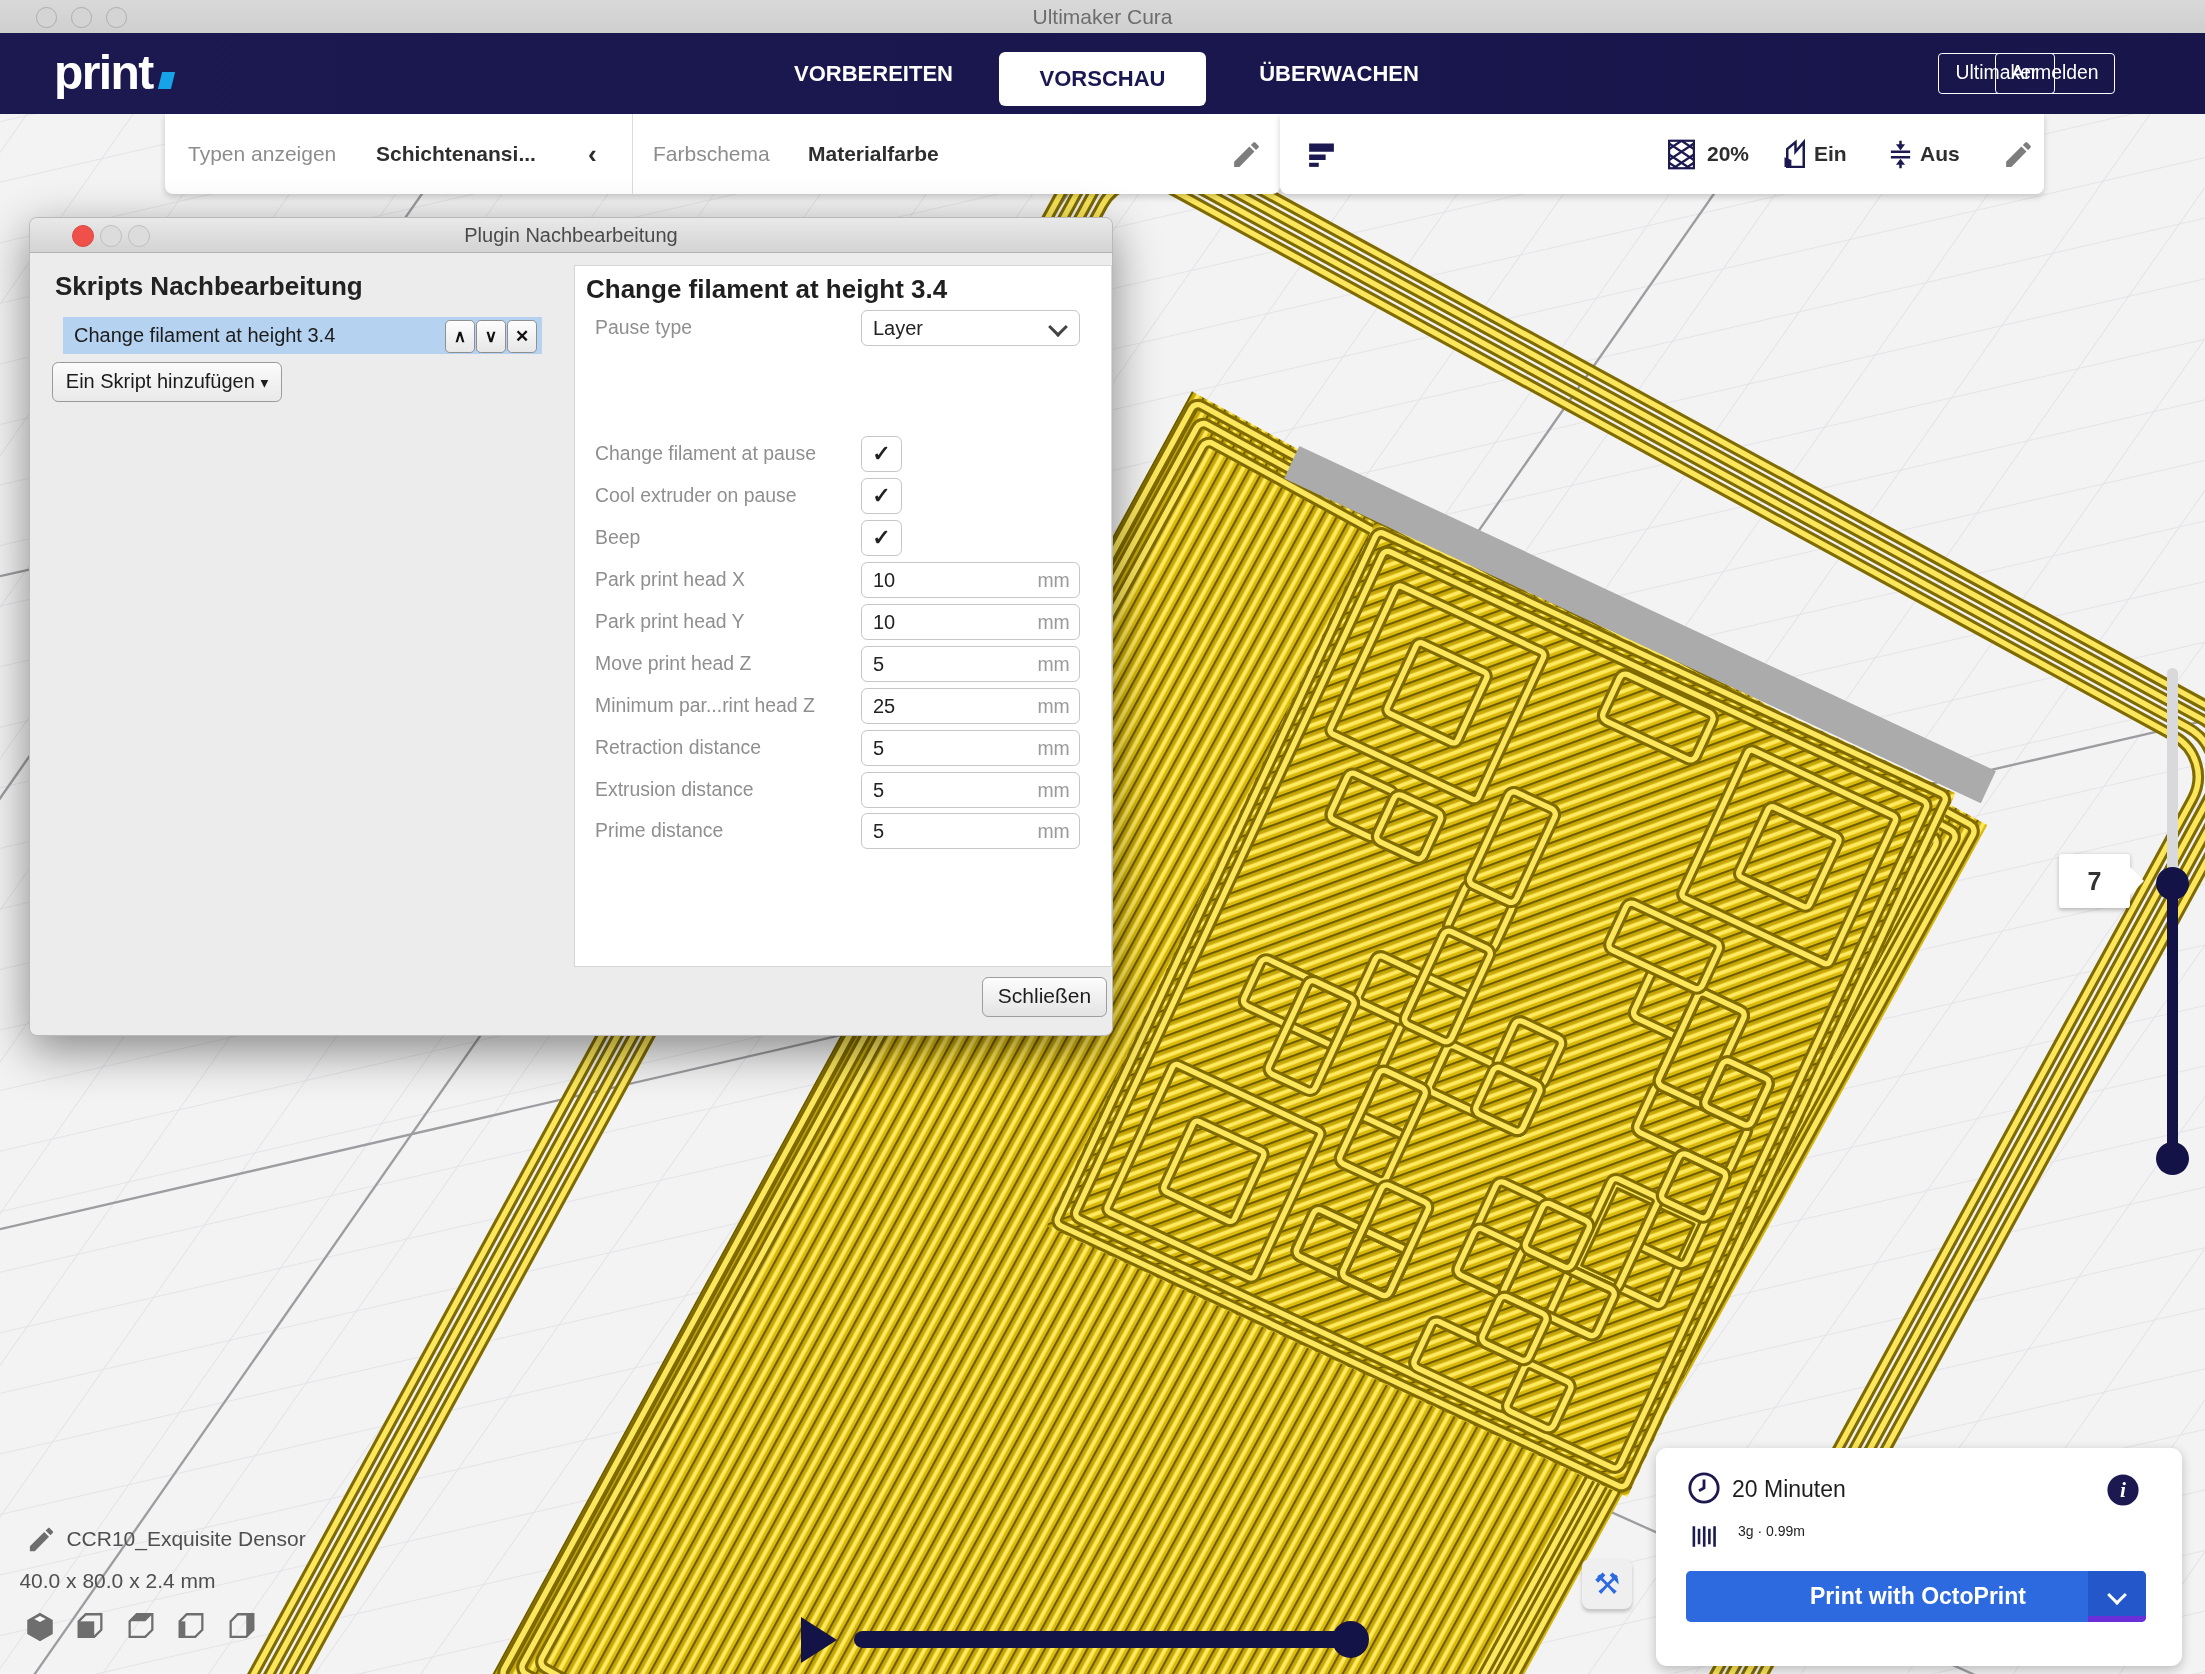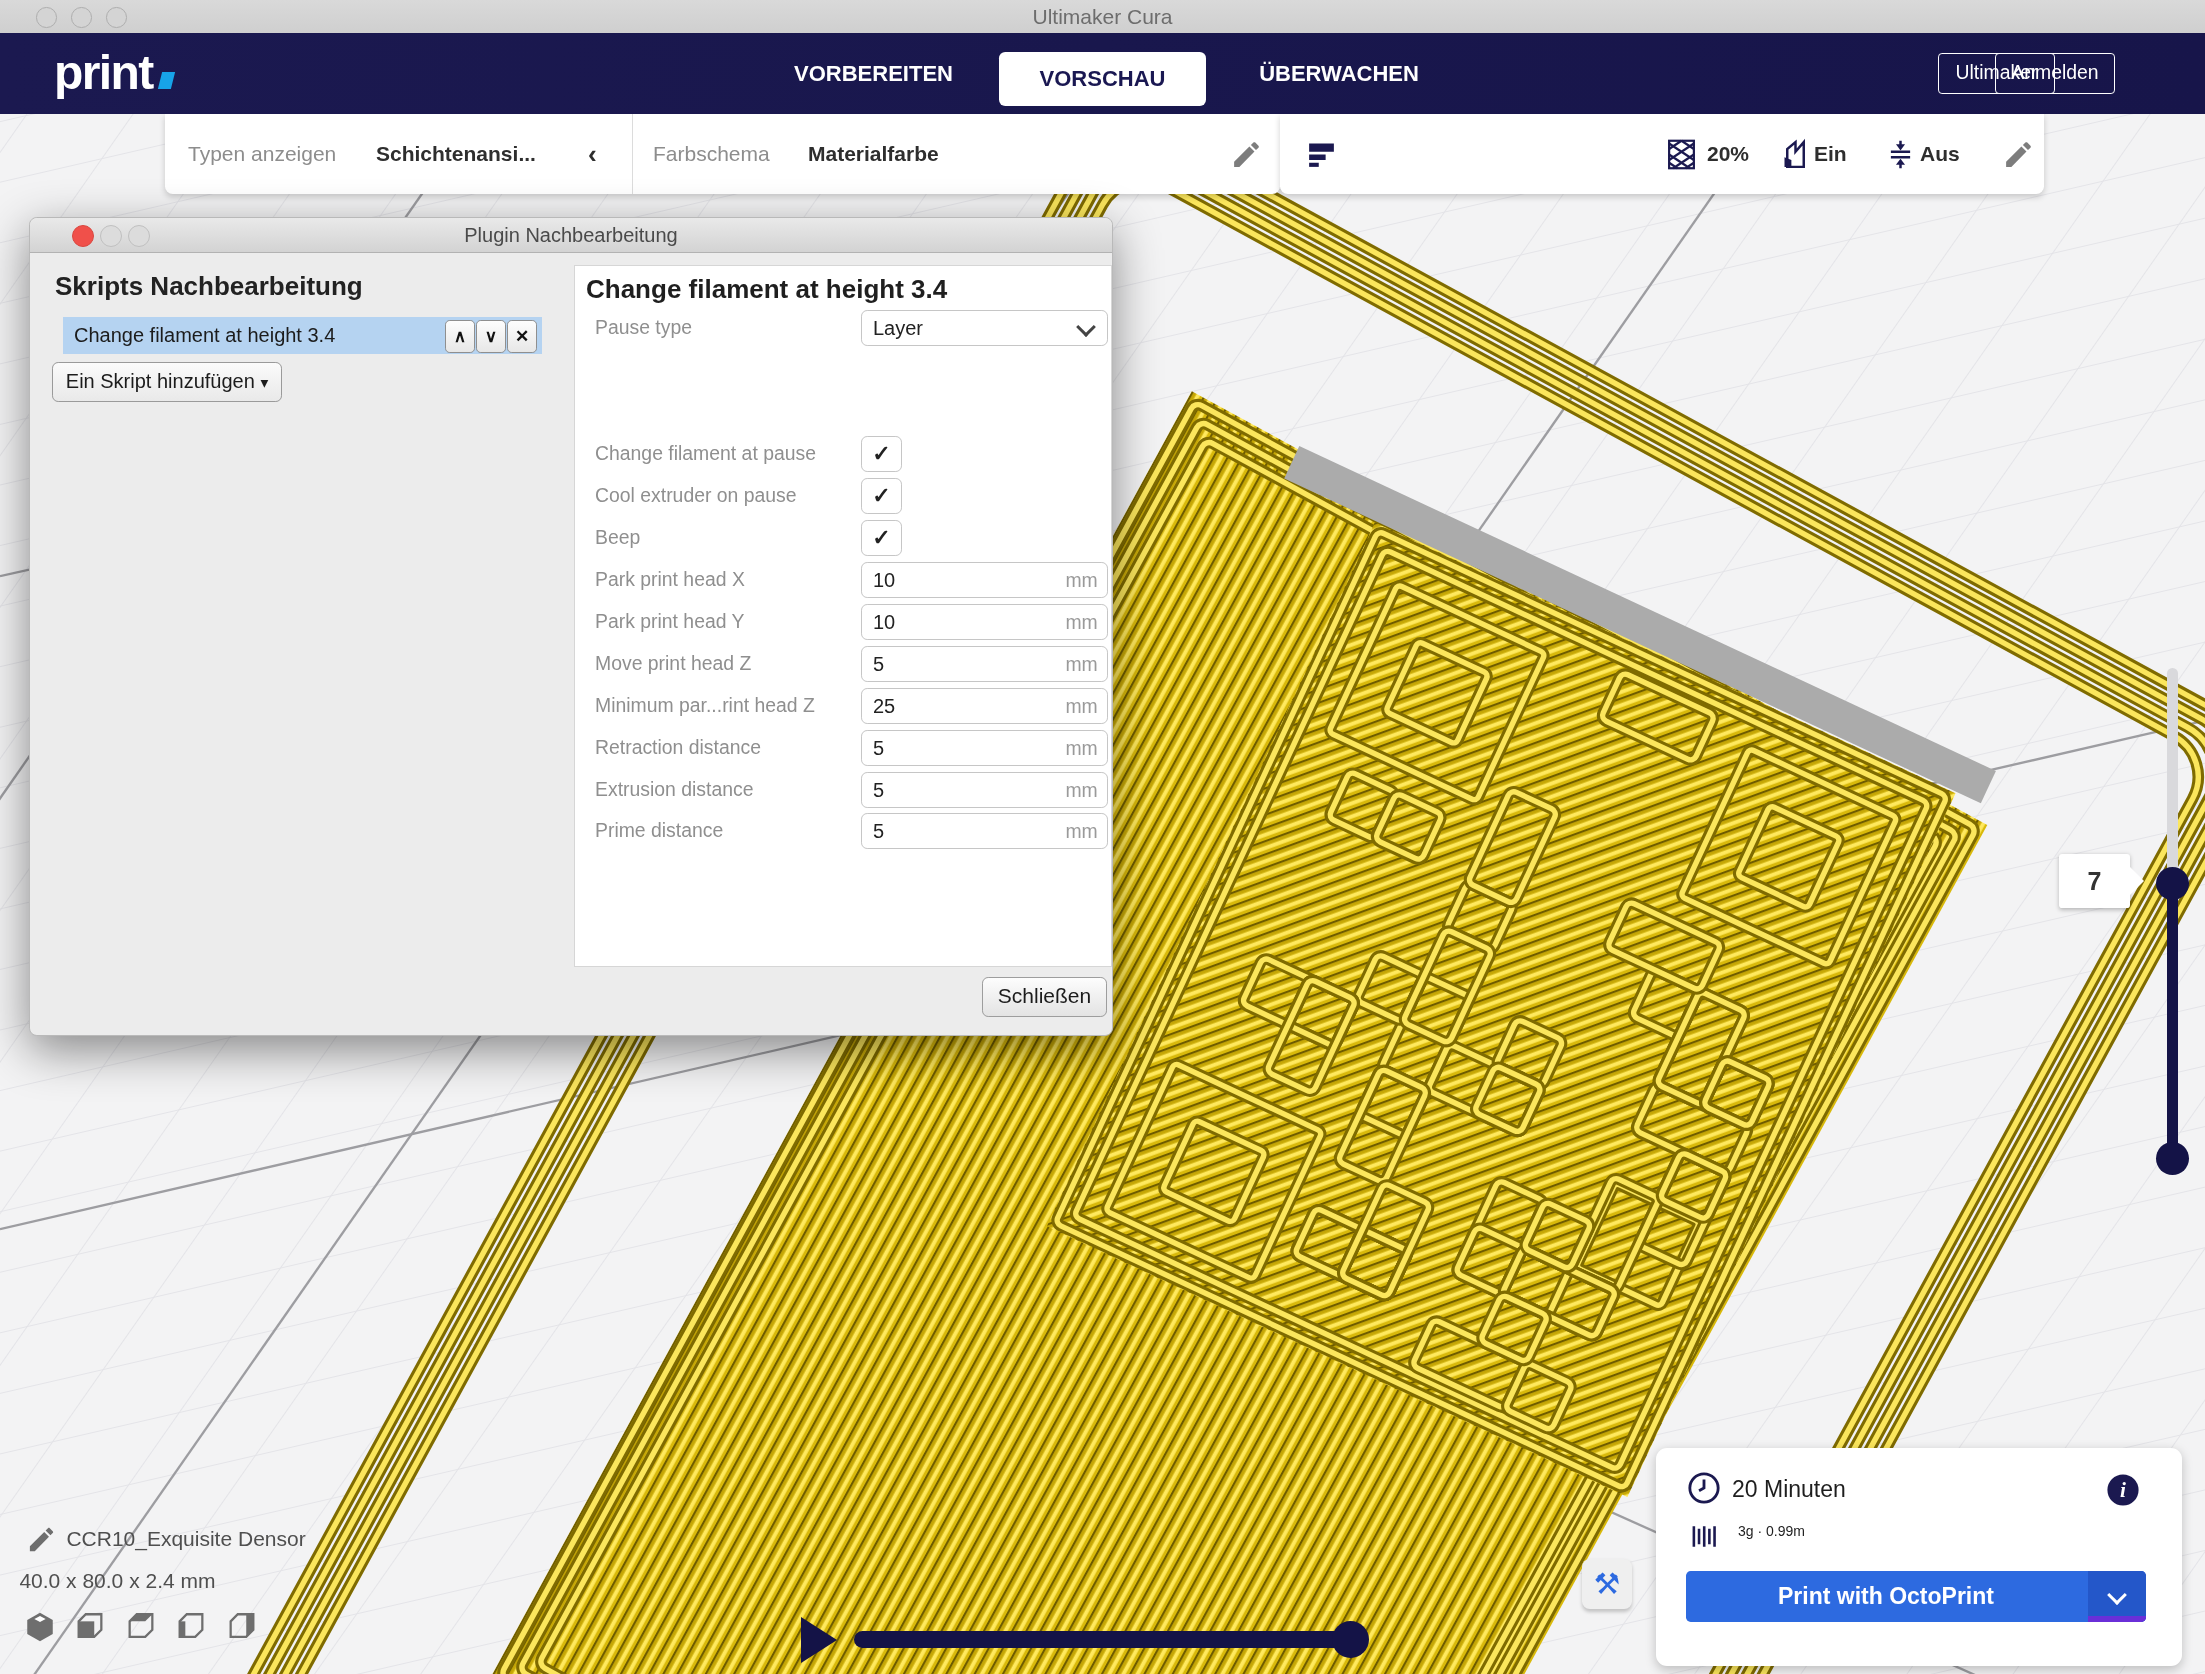--- a/index.html
+++ b/index.html
@@ -47,21 +47,21 @@
   #model-name{position:absolute;left:47px;top:9.3px;font-size:21px;color:#4f4f4f;white-space:nowrap;}
   #model-size{position:absolute;left:0px;top:51px;font-size:21px;color:#4f4f4f;white-space:nowrap;}
   .viewcube{position:absolute;top:92px;width:34px;height:34px;}
   
   #print-panel{left:1656px;top:1448px;width:526px;height:218px;background:#fff;border-radius:11px;z-index:25;
     box-shadow:0 3.1px 11px rgba(0,0,0,.22);}
   #pp-time{position:absolute;left:76px;top:28px;font-size:23px;color:#1e1e1e;}
   #pp-mat{position:absolute;left:82px;top:75px;font-size:14px;color:#1e1e1e;}
   #pp-btn{position:absolute;left:29.5px;top:123px;width:460px;height:51px;background:#2d6ae0;border-radius:4.7px;}
   #pp-btn-label{position:absolute;left:0;top:0;width:401px;height:51px;color:#fff;font-weight:bold;font-size:23px;
-    text-align:center;line-height:51px;}
+    text-align:center;line-height:51px;padding-left:32px;}
   #pp-chev{position:absolute;right:0;top:0;width:58px;height:51px;background:#2457c9;border-radius:0 4.7px 4.7px 0;}
   #pp-purple{position:absolute;right:0;bottom:0;width:58px;height:6.2px;background:#6a2fd8;border-radius:0 0 4.7px 0;}
   .chev{display:inline-block;width:11px;height:11px;border-right:3.1px solid #333;border-bottom:3.1px solid #333;transform:rotate(45deg);}
   
   #sidebar{left:-7.8px;top:544px;width:87px;height:588px;background:linear-gradient(#fdfdfe,#f1f1f4);
     border:0.8px solid #c9c9cd;border-radius:0 9.3px 9.3px 0;z-index:10;}
   .scell{position:absolute;left:0;width:87px;border-bottom:0.8px solid #c9c9cd;}
   .sicon{position:absolute;left:22px;top:22px;opacity:.55;}
   
   #dialog{left:29px;top:217px;width:1082px;height:817px;background:#ececec;border-radius:7.8px;z-index:50;
@@ -75,21 +75,21 @@
     color:#1c1c1c;line-height:37px;}
   #script-item span.lbl{padding-left:11px;}
   .mini-btn{position:absolute;top:3.1px;width:28px;height:31px;background:linear-gradient(#fdfdfd,#e7e7e7);
     border:0.8px solid #8f8f8f;border-radius:4.7px;text-align:center;font-size:17px;font-weight:bold;color:#111;line-height:31px;}
   #add-script{position:absolute;left:22px;top:144px;width:228px;height:38px;background:linear-gradient(#fbfbfb,#e9e9e9);
     border:0.8px solid #9a9a9a;border-radius:6.2px;font-size:20px;color:#1c1c1c;text-align:center;line-height:36px;}
   #dlg-panel{position:absolute;left:544px;top:47px;width:536px;height:700px;background:#fff;border:0.8px solid #d6d6d6;}
   #panel-heading{position:absolute;left:11px;top:7.8px;font-size:26px;font-weight:bold;color:#1f1f1f;}
   .frow{position:absolute;left:0;width:100%;height:34px;}
   .flabel{position:absolute;left:20px;font-size:19.4px;color:#8f8f8f;line-height:34px;}
-  .fctrl{position:absolute;left:286px;width:217px;height:34px;border:0.8px solid #c6c6c6;border-radius:6.2px;background:#fff;padding-left:28px;}
+  .fctrl{position:absolute;left:286px;width:217px;height:34px;border:0.8px solid #c6c6c6;border-radius:6.2px;background:#fff;}
   .fctrl .val{position:absolute;left:11px;font-size:20px;color:#222;line-height:34px;}
   .fctrl .unit{position:absolute;right:9.3px;font-size:19.4px;color:#9a9a9a;line-height:34px;}
   .fctrl .chev{position:absolute;right:14px;top:8.5px;border-color:#444;}
   .fcheck{position:absolute;left:286px;width:39px;height:34px;border:0.8px solid #c6c6c6;border-radius:6.2px;background:#fff;
     text-align:center;font-size:22px;font-weight:bold;color:#222;line-height:34px;}
   #close-btn{position:absolute;left:952px;top:759px;width:123px;height:38px;background:linear-gradient(#fdfdfd,#e3e3e3);
     border:0.8px solid #9d9d9d;border-radius:6.2px;font-size:21px;color:#1c1c1c;text-align:center;line-height:36px;}
 </style>
 </head>
 <body>

